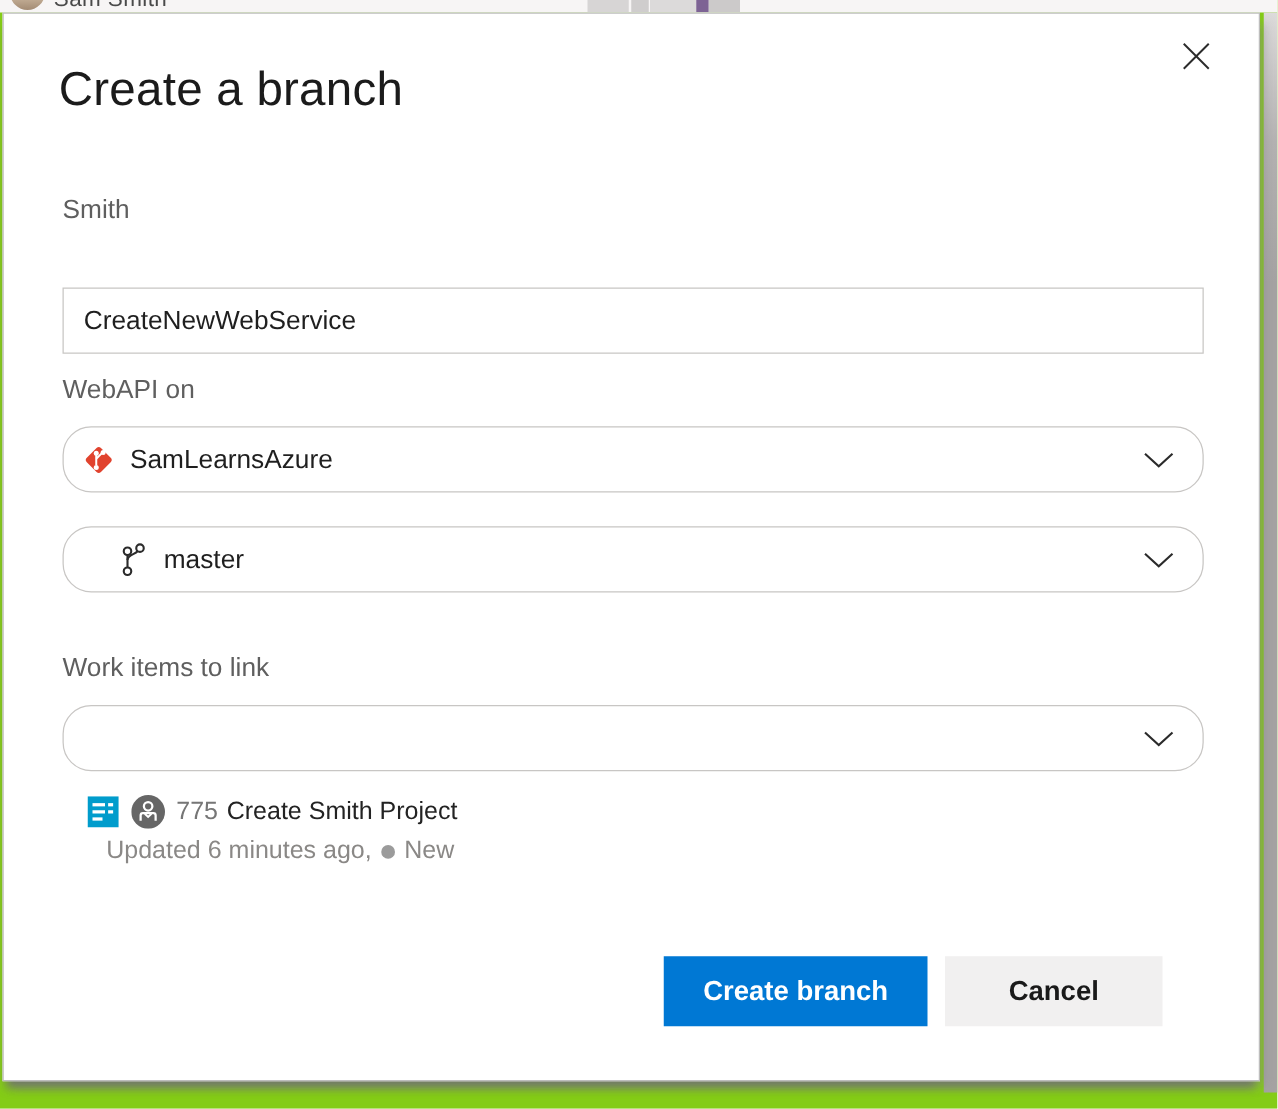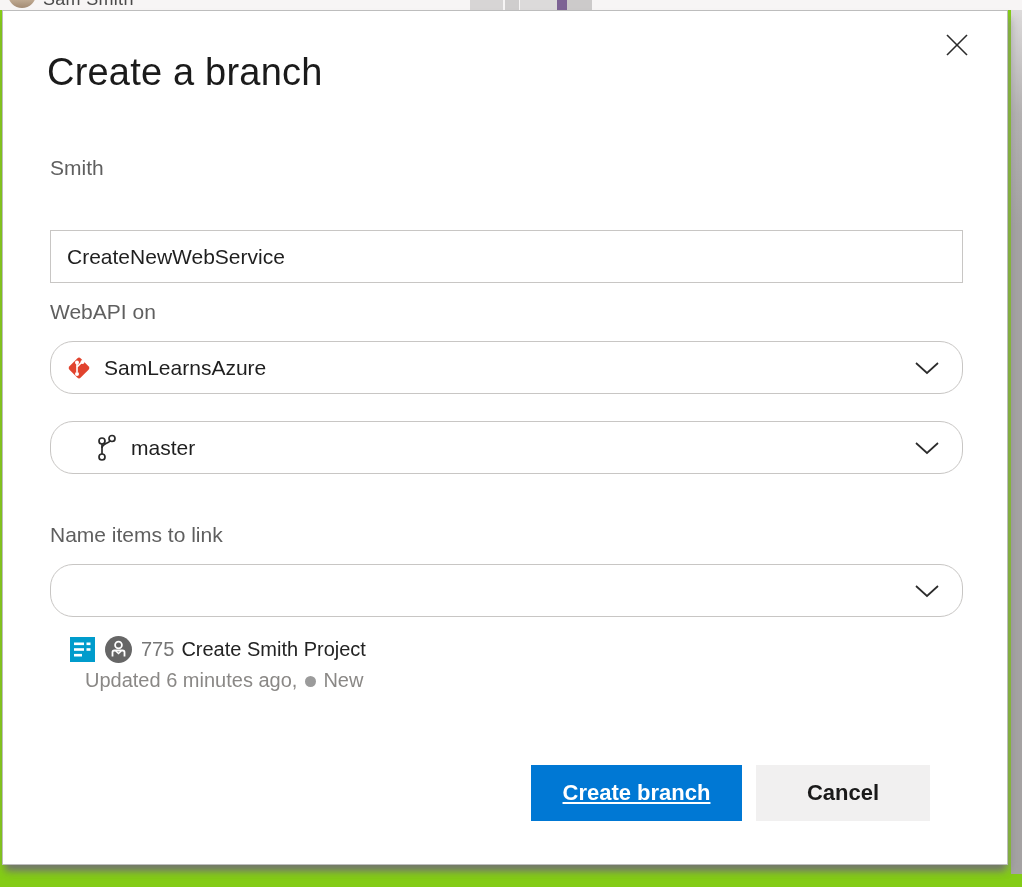--- a/index.html
+++ b/index.html
@@ -62,21 +62,21 @@
   .wi-avatar { width:27px; height:27px; margin-right:9px; }
   .wi-id { font-size:20px; color:#767676; margin-right:7px; }
   .wi-title { font-size:20px; color:#232323; }
   .wi-meta { position:absolute; left:82px; top:658px; display:flex; align-items:center; font-size:20px; color:#8a8886; }
   .wi-dot { width:11px; height:11px; border-radius:50%; background:#9b9b9b; margin:2px 7px 0 8px; display:inline-block; }
 
   
   .btn { position:absolute; top:754px; height:56px; border:none; cursor:pointer;
          font-family:"Liberation Sans","DejaVu Sans",sans-serif;
          display:flex; align-items:center; justify-content:center; }
-  .btn-create { left:528px; width:211px; color:#ffffff; font-size:22px; font-weight:bold;text-decoration:underline; }
+  .btn-create { left:528px; width:211px; color:#ffffff; font-size:22px; font-weight:bold; }
   .btn-cancel { left:753px; width:174px; background:#f1f0f0; color:#1a1a1a; font-size:22px; font-weight:600; }
 </style>
 </head>
 <body>
 
 <div class="page">
 
   <div class="top-strip">
     <div class="bg-avatar"></div>
     <div class="bg-username">Sam Smith</div>
@@ -127,21 +127,21 @@
         <circle cx="17" cy="4.5" r="3" fill="none" stroke="#2b2b2b" stroke-width="1.7"></circle>
         <line x1="7" y1="10" x2="7" y2="20" stroke="#2b2b2b" stroke-width="1.7"></line>
         <path d="M7 14 C7 10, 13 9.5, 15 7" fill="none" stroke="#2b2b2b" stroke-width="1.7"></path>
       </svg>
       <span class="dd-text">master</span>
       <svg class="dd-chevron icon-svg" width="26" height="14" viewBox="0 0 26 14">
         <polyline points="2,2 13,12 24,2" fill="none" stroke="#2b2b2b" stroke-width="1.7"></polyline>
       </svg>
     </div>
 
-    <div class="field-label lbl-workitems">Name items to link</div>
+    <div class="field-label lbl-workitems">Work items to link</div>
 
     <div class="dropdown dd-work">
       <span class="dd-text" style="margin-left:0;"></span>
       <svg class="dd-chevron icon-svg" width="26" height="14" viewBox="0 0 26 14">
         <polyline points="2,2 13,12 24,2" fill="none" stroke="#2b2b2b" stroke-width="1.7"></polyline>
       </svg>
     </div>
 
     <div class="wi-row">
       <svg class="wi-type-icon icon-svg" width="25" height="25" viewBox="0 0 25 25">

